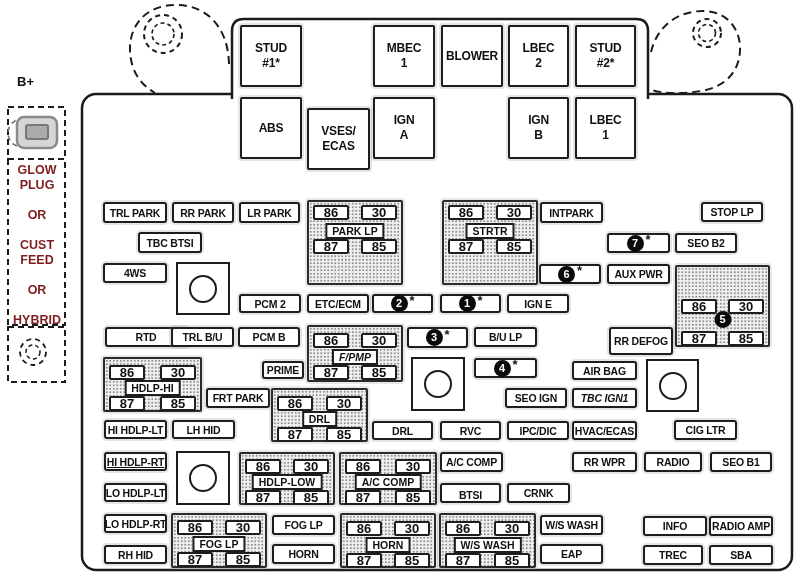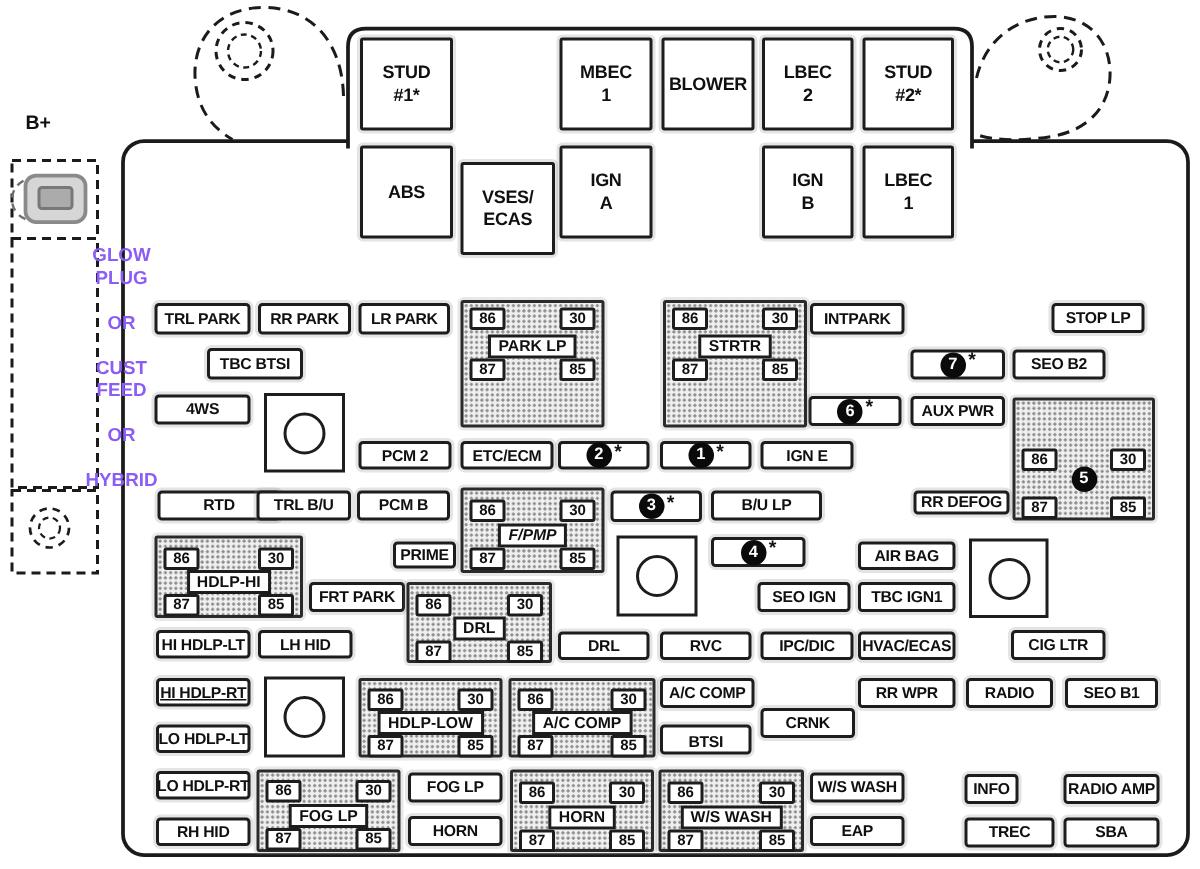--- a/index.html
+++ b/index.html
@@ -8,38 +8,38 @@
   #bg{position:absolute;left:0;top:0;z-index:0;}
   .fuse,.relay,.socket{position:absolute;box-sizing:border-box;z-index:1;}
   .fuse{background:#fff;border:2px solid #1d1d1d;border-radius:3px;
         display:flex;align-items:center;justify-content:center;
         font-weight:700;font-size:10.5px;color:#101010;letter-spacing:-0.2px;
         white-space:nowrap;box-shadow:0 0 0 2px rgba(130,130,130,.22);}
   .fuse-large{font-size:12px;border-radius:2px;white-space:pre-line;text-align:center;line-height:1.25;}
   .relay{border:2px solid #2a2a2a;border-radius:2px;background-color:#efefef;
          background-image:radial-gradient(circle,#8e8e8e 0.9px,rgba(0,0,0,0) 1px);
          background-size:3.5px 3.5px;box-shadow:0 0 0 2px rgba(130,130,130,.18);}
-  .pin{position:absolute;width:24px;height:15px;background:#fff;border:2px solid #1d1d1d;
+  .pin{position:absolute;width:36px;height:15px;background:#fff;border:2px solid #1d1d1d;
        border-radius:2px;box-sizing:border-box;display:flex;align-items:center;justify-content:center;
-       font-weight:700;font-size:10px;color:#101010;z-index:1;}
+       font-weight:700;font-size:13px;color:#101010;z-index:1;}
   .rlabel{position:absolute;left:50%;transform:translateX(-50%);background:#fff;
           border:2px solid #1d1d1d;height:16px;padding:0 5px;box-sizing:border-box;
           display:flex;align-items:center;font-weight:700;font-size:10.5px;color:#101010;
           white-space:nowrap;z-index:2;text-align:center;}
   .ncircle{width:17px;height:17px;border-radius:50%;background:#0a0a0a;color:#fff;
            display:flex;align-items:center;justify-content:center;
            font-weight:700;font-size:11px;line-height:1;}
   .rnum{position:absolute;left:50%;transform:translateX(-50%);z-index:2;}
   .star{font-weight:700;font-size:13px;color:#101010;margin-left:2px;margin-top:-7px;}
   .socket{background:#fff;border:2px solid #1d1d1d;display:flex;align-items:center;justify-content:center;}
   .circ{width:28px;height:28px;border:2px solid #1d1d1d;border-radius:50%;box-sizing:border-box;}
   .bplus{position:absolute;left:17px;top:74px;font-weight:700;font-size:13px;color:#101010;z-index:1;}
   .glow{position:absolute;left:10px;top:163px;width:54px;text-align:center;
-        font-weight:700;font-size:12.5px;line-height:15px;color:#8b5cf6;
-        white-space:pre-line;z-index:1;margin-left:44px;}
+        font-weight:700;font-size:12.5px;line-height:15px;color:#7f1d1d;
+        white-space:pre-line;z-index:1;}
 </style>
 </head>
 <body>
 
 <div id="stage">
   <svg id="bg" width="800" height="579" viewBox="0 0 800 579">
 
     <rect x="82" y="94" width="710" height="476" rx="14" fill="#ffffff" stroke="#1b1b1b" stroke-width="2.5"></rect>
     <rect x="236" y="89" width="410" height="9" fill="#ffffff" stroke="none"></rect>
 
@@ -134,39 +134,39 @@
       </div>
       <div class="fuse" style="left: 105px; top: 327px; width: 82px; height: 20px; position: absolute;">
         <span>RTD</span>
       </div>
       <div class="fuse" style="left: 171px; top: 327px; width: 63px; height: 20px; position: absolute;">
         <span>TRL B/U</span>
       </div>
       <div class="fuse" style="left: 238px; top: 327px; width: 62px; height: 20px; position: absolute;">
         <span>PCM B</span>
       </div>
-      <div class="fuse" style="left: 474px; top: 327px; width: 74px; height: 20px; position: absolute;">
+      <div class="fuse" style="left: 474px; top: 327px; width: 63px; height: 20px; position: absolute;">
         <span>B/U LP</span>
       </div>
-      <div class="fuse" style="left: 609px; top: 327px; width: 64px; height: 16px; position: absolute;">
+      <div class="fuse" style="left: 609px; top: 327px; width: 64px; height: 28px; position: absolute;">
         <span>RR DEFOG</span>
       </div>
       <div class="fuse" style="left: 262px; top: 361px; width: 42px; height: 18px; position: absolute;">
         <span>PRIME</span>
       </div>
       <div class="fuse" style="left: 572px; top: 361px; width: 65px; height: 19px; position: absolute;">
         <span>AIR BAG</span>
       </div>
       <div class="fuse" style="left: 206px; top: 388px; width: 64px; height: 20px; position: absolute;">
         <span>FRT PARK</span>
       </div>
       <div class="fuse" style="left: 505px; top: 388px; width: 62px; height: 20px; position: absolute;">
         <span>SEO IGN</span>
       </div>
-      <div class="fuse" style="left: 572px; top: 388px; width: 65px; height: 20px; position: absolute;">
+      <div class="fuse" style="left: 572px; top: 388px; width: 65px; height: 20px; position: absolute; font-style: italic;">
         <span>TBC IGN1</span>
       </div>
       <div class="fuse" style="left: 104px; top: 420px; width: 63px; height: 19px; position: absolute;">
         <span>HI HDLP-LT</span>
       </div>
       <div class="fuse" style="left: 172px; top: 420px; width: 63px; height: 19px; position: absolute;">
         <span>LH HID</span>
       </div>
       <div class="fuse" style="left: 372px; top: 421px; width: 61px; height: 19px; position: absolute;">
         <span>DRL</span>
@@ -197,33 +197,33 @@
       </div>
       <div class="fuse" style="left: 710px; top: 452px; width: 62px; height: 20px; position: absolute;">
         <span>SEO B1</span>
       </div>
       <div class="fuse" style="left: 104px; top: 483px; width: 63px; height: 19px; position: absolute;">
         <span>LO HDLP-LT</span>
       </div>
       <div class="fuse" style="left: 440px; top: 483px; width: 61px; height: 20px; position: absolute; align-items: flex-end;">
         <span>BTSI</span>
       </div>
-      <div class="fuse" style="left: 507px; top: 472px; width: 63px; height: 20px; position: absolute;">
+      <div class="fuse" style="left: 507px; top: 483px; width: 63px; height: 20px; position: absolute;">
         <span>CRNK</span>
       </div>
       <div class="fuse" style="left: 104px; top: 514px; width: 63px; height: 19px; position: absolute;">
         <span>LO HDLP-RT</span>
       </div>
       <div class="fuse" style="left: 272px; top: 515px; width: 63px; height: 20px; position: absolute;">
         <span>FOG LP</span>
       </div>
       <div class="fuse" style="left: 540px; top: 515px; width: 63px; height: 20px; position: absolute;">
         <span>W/S WASH</span>
       </div>
-      <div class="fuse" style="left: 643px; top: 516px; width: 36px; height: 20px; position: absolute;">
+      <div class="fuse" style="left: 643px; top: 516px; width: 64px; height: 20px; position: absolute;">
         <span>INFO</span>
       </div>
       <div class="fuse" style="left: 709px; top: 516px; width: 64px; height: 20px; position: absolute;">
         <span>RADIO AMP</span>
       </div>
       <div class="fuse" style="left: 104px; top: 545px; width: 63px; height: 19px; position: absolute;">
         <span>RH HID</span>
       </div>
       <div class="fuse" style="left: 272px; top: 544px; width: 63px; height: 20px; position: absolute;">
         <span>HORN</span>

